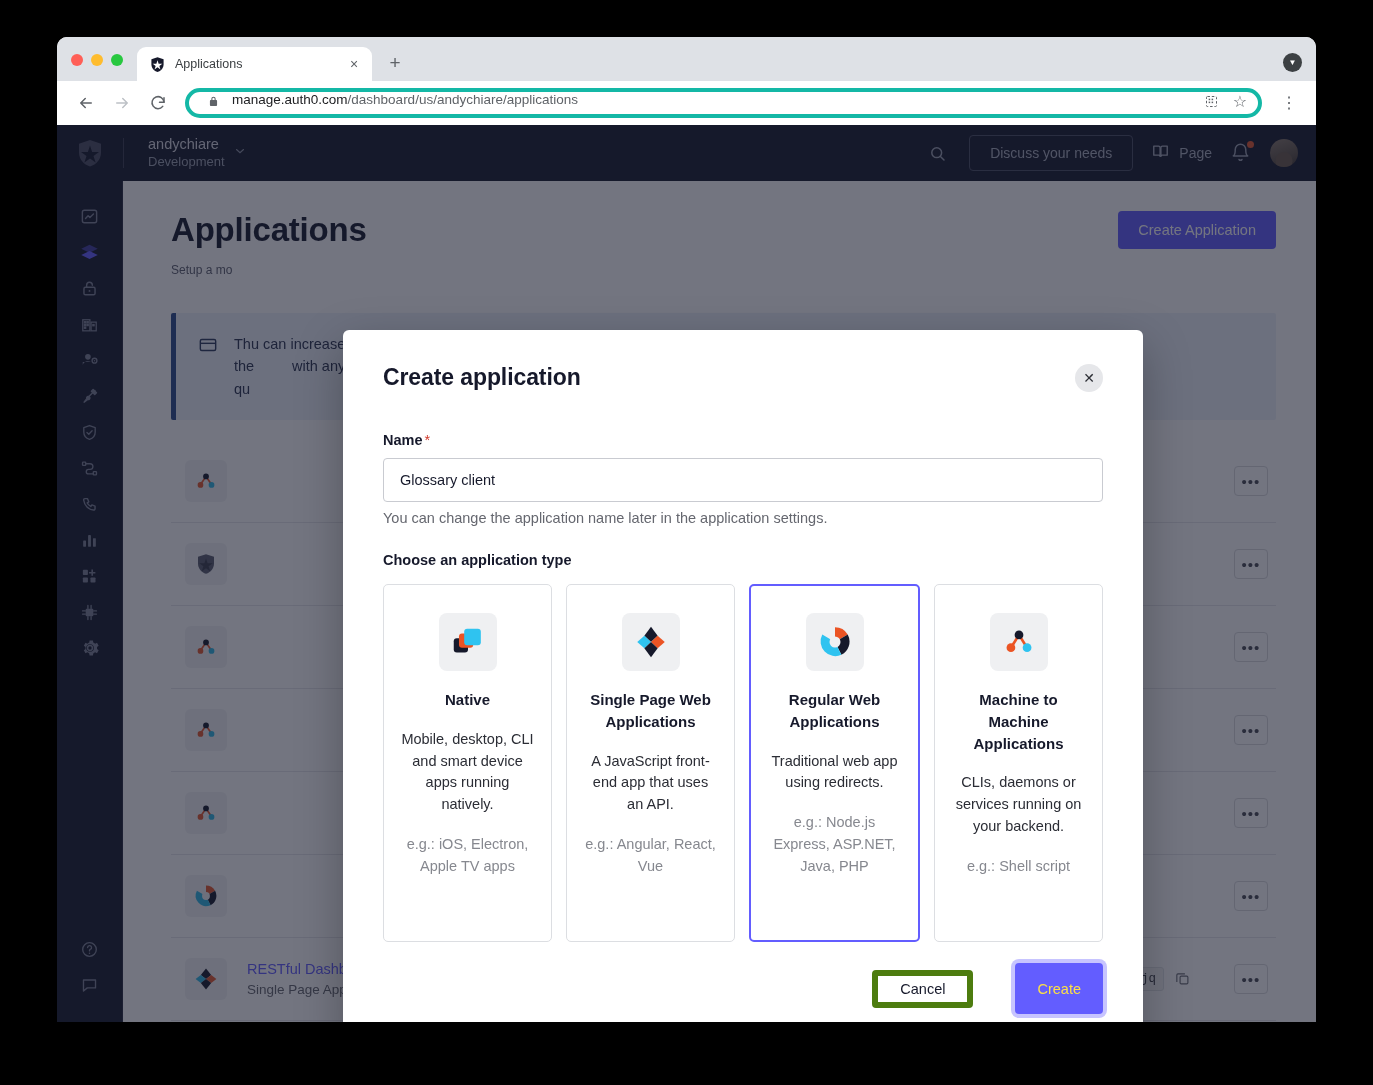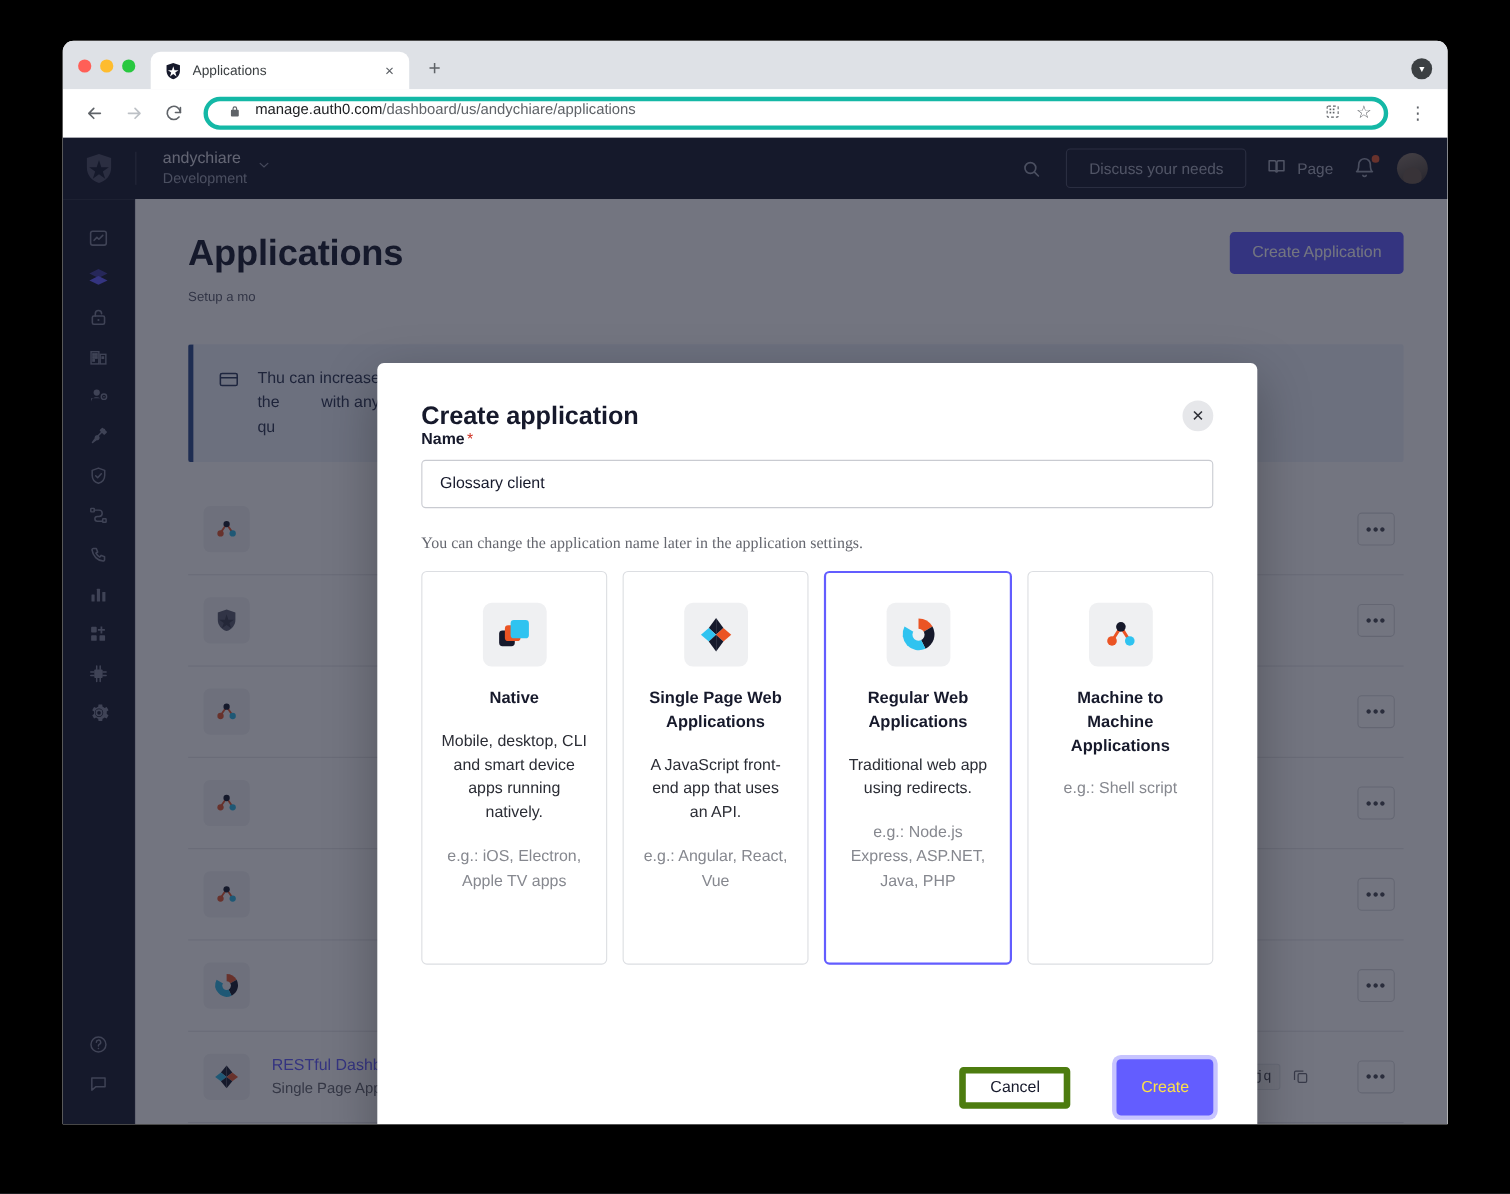--- a/index.html
+++ b/index.html
@@ -202,29 +202,29 @@
     box-shadow: 0 16px 48px rgba(0,0,0,.28);
     padding: 34px 40px 0 40px;
   }
   .modal-head { display: flex; align-items: flex-start; }
   .modal-title { font-size: 23px; font-weight: 700; color: #16192b; letter-spacing: -.1px; }
   .modal-close {
     margin-left: auto; width: 28px; height: 28px; border-radius: 50%;
     background: #e6e7ea; display: flex; align-items: center; justify-content: center;
     color: #2d2f36; font-size: 14px;
   }
-  .field-label { font-size: 14.5px; font-weight: 700; color: #16192b; }
+  .field-label { margin-top: 40px; font-size: 14.5px; font-weight: 700; color: #16192b; }
   .field-label .req { color: #d0392b; font-weight: 400; margin-left: 2px; }
   .name-input {
     margin-top: 10px; width: 100%; height: 44px;
     border: 1px solid #c9cbd1; border-radius: 4px;
     padding: 0 16px; font-size: 14.5px; color: #16192b;
     font-family: "Liberation Sans", sans-serif; background: #fff;
   }
-  .field-help { margin-top: 24px; font-size: 14.5px; color: #65676f; font-family: Liberation Serif, serif; }
+  .field-help { margin-top: 8px; font-size: 14.5px; color: #65676f; }
   .choose-label { margin-top: 26px; font-size: 14.5px; font-weight: 700; color: #16192b; }
 
   .cards { margin-top: 16px; display: flex; gap: 14px; }
   .card {
     flex: 1; border: 1px solid #dcdee2; border-radius: 5px;
     height: 358px; padding: 28px 16px 0 16px;
     display: flex; flex-direction: column; align-items: center;
     text-align: center;
   }
   .card.selected { border: 2px solid #635dff; padding-top: 27px; }
@@ -655,20 +655,21 @@
         <div class="modal-title">Create application</div>
         <div class="modal-close">✕</div>
       </div>
 
       <div class="field-label">
         <span>Name</span><span class="req">*</span>
       </div>
       <input class="name-input" value="Glossary client" style="">
       <div class="field-help">You can change the application name later in the application settings.</div>
 
+      <div class="choose-label">Choose an application type</div>
 
       <div class="cards">
 
         <div class="card">
           <div class="card-ic">
             <svg viewBox="0 0 40 40" width="38" height="38">
                 <rect x="5" y="16" width="15" height="15" rx="3.2" fill="#16192b"></rect>
                 <rect x="10.5" y="11" width="15" height="15" rx="3.2" fill="#eb5424"></rect>
                 <rect x="16" y="6" width="17.5" height="17.5" rx="3.2" fill="#2fc3f0"></rect>
               </svg>
@@ -711,20 +712,21 @@
         <div class="card">
           <div class="card-ic">
             <svg viewBox="0 0 40 40" width="38" height="38">
                 <path d="M20 12.5 11.5 26M20 12.5 28.5 26" stroke="#eb5424" stroke-width="2.8" stroke-linecap="round"></path>
                 <circle cx="20" cy="12.5" r="4.6" fill="#16192b"></circle>
                 <circle cx="11.5" cy="26" r="4.6" fill="#eb5424"></circle>
                 <circle cx="28.5" cy="26" r="4.6" fill="#2fc3f0"></circle>
               </svg>
           </div>
           <div class="card-title">Machine to Machine Applications</div>
+          <div class="card-desc">CLIs, daemons or services running on your backend.</div>
           <div class="card-eg">e.g.: Shell script</div>
         </div>
 
       </div>
 
       <div class="modal-actions">
         <button class="btn-cancel">Cancel</button>
         <button class="btn-create">Create</button>
       </div>
     </div>

